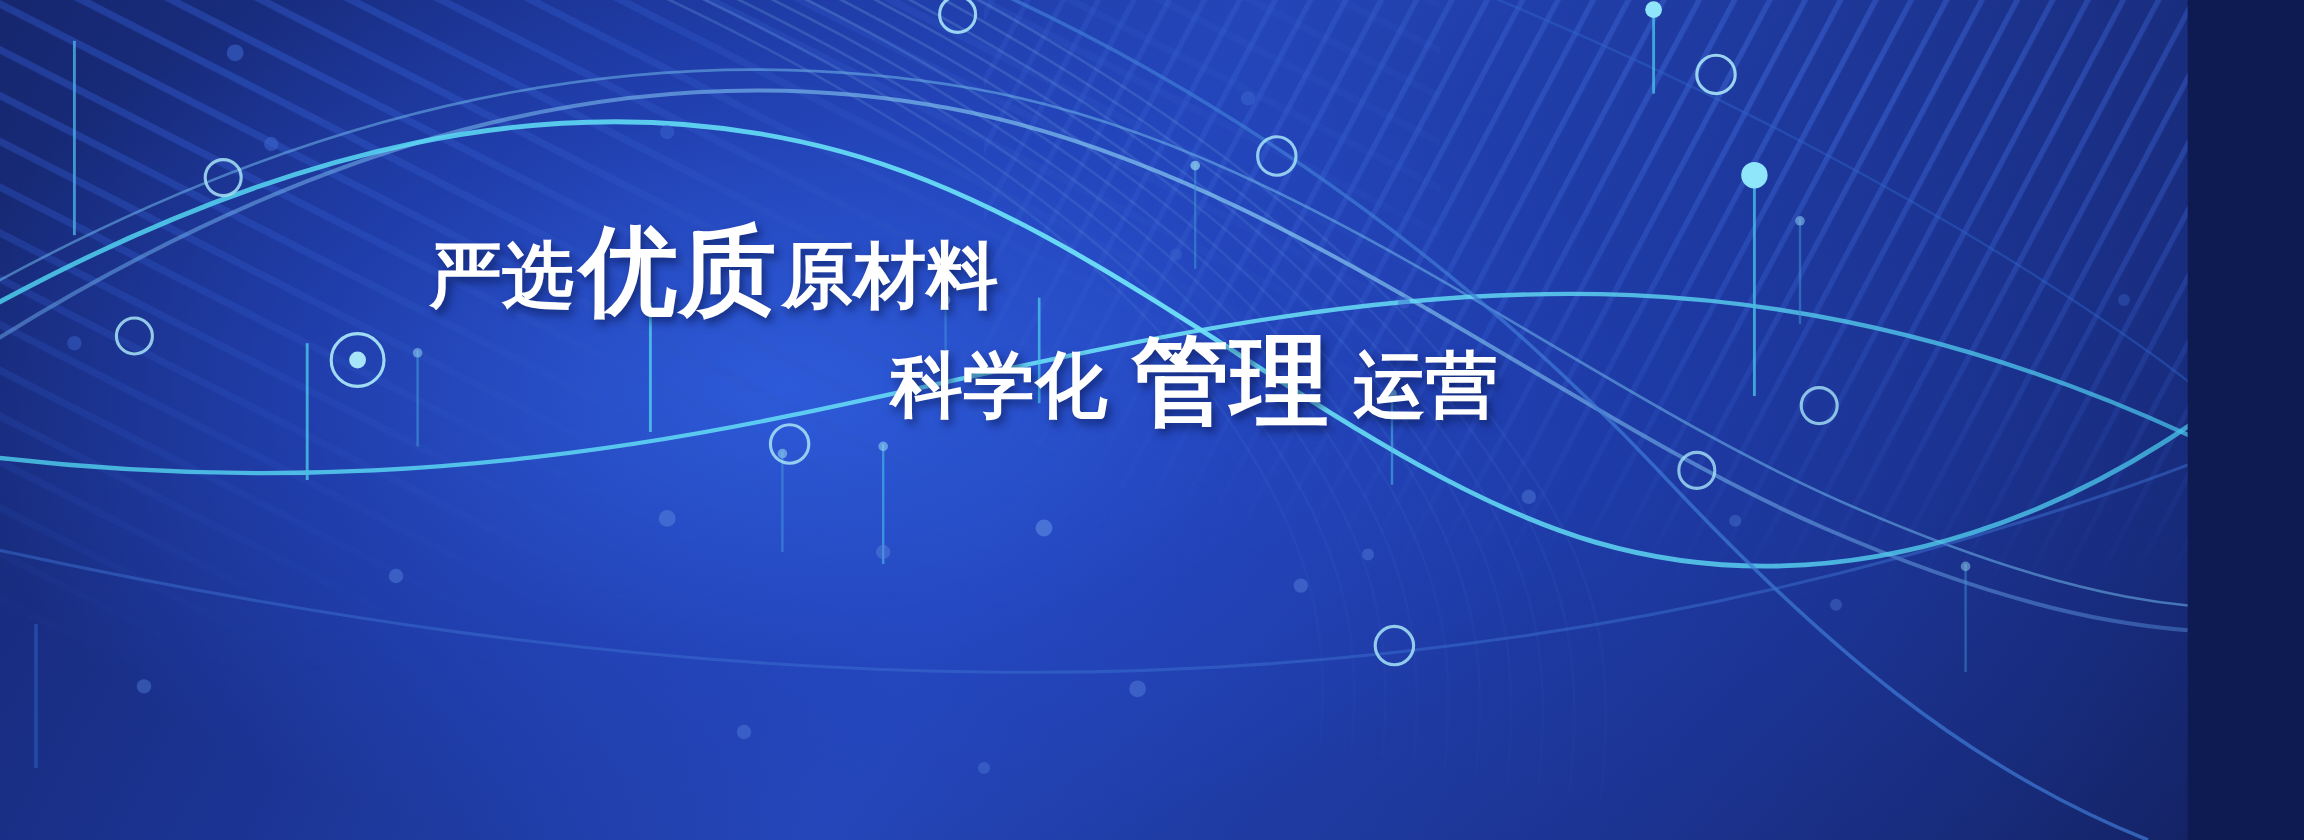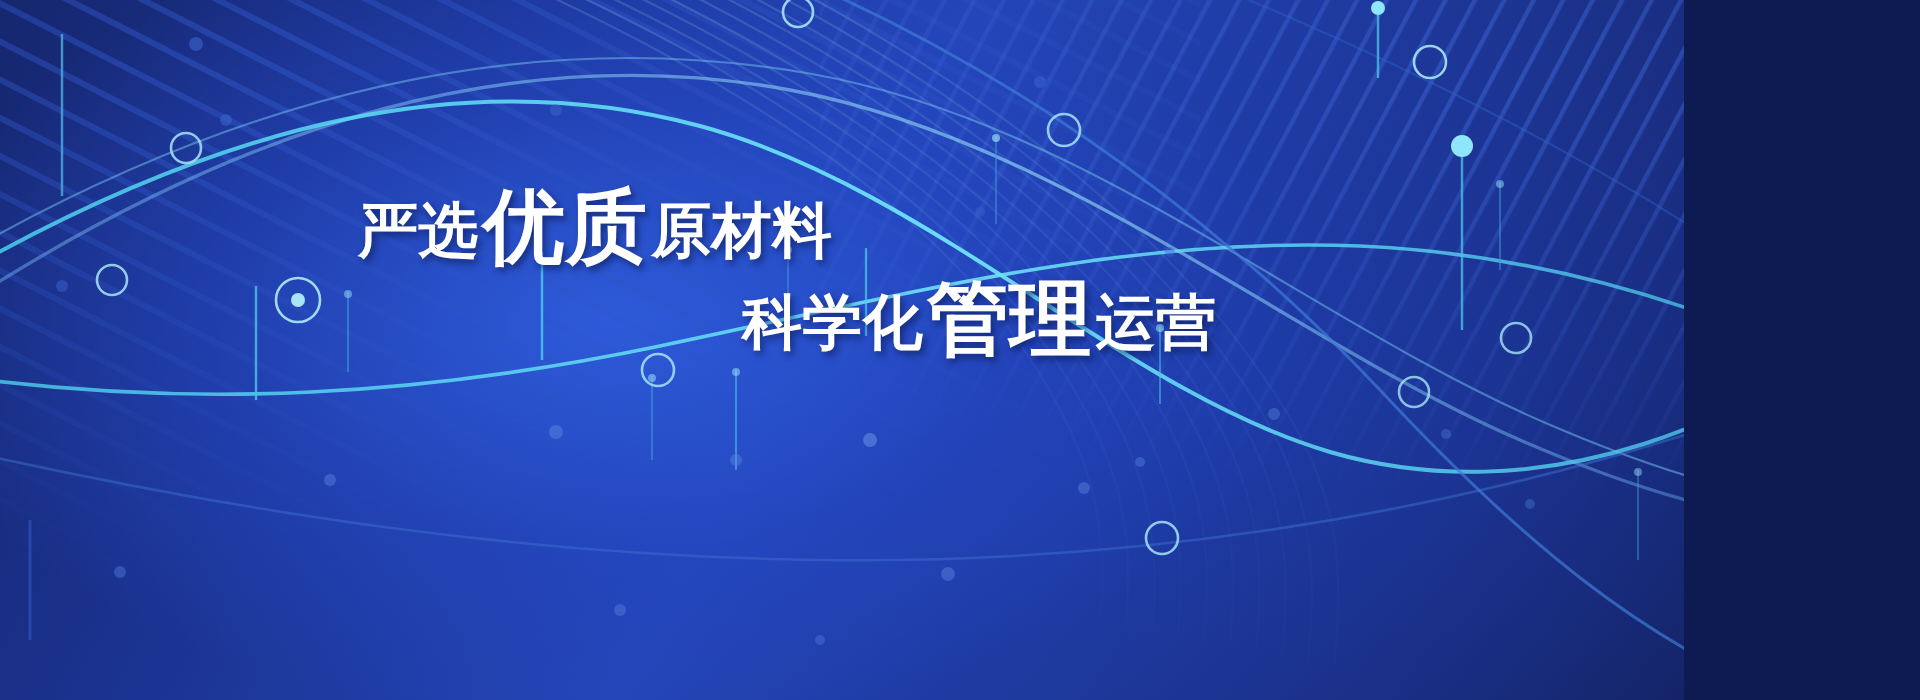--- a/index.html
+++ b/index.html
@@ -1,20 +1,20 @@
 <!DOCTYPE html>
 <html><head>
 <meta charset="utf-8">
 <style>
   html,body{margin:0;padding:0;background:#0d1b52;}
   #banner{
     position:relative;
-    width:1684px;height:700px;
+    width:1823px;height:700px;
     overflow:hidden;
-    font-family:Liberation Sans, sans-serif;
+    font-family:Liberation Serif, serif;
     background:
       radial-gradient(ellipse 900px 520px at 36% 46%, rgba(46,92,220,0.95) 0%, rgba(37,72,196,0.55) 45%, rgba(26,47,150,0.0) 78%),
       radial-gradient(ellipse 1100px 700px at 70% 55%, rgba(30,62,180,0.60) 0%, rgba(22,44,140,0.0) 70%),
       linear-gradient(118deg,#16276f 0%,#1b3391 24%,#2446b8 48%,#1d3592 72%,#142263 100%);
   }
   #banner .layer{position:absolute;inset:0;}
   #banner svg{position:absolute;inset:0;display:block;}
 
   
   .headline{
@@ -31,21 +31,21 @@
     text-shadow:3px 4px 7px rgba(6,16,62,0.55);
   }
   .line1{ left:358px; top:186px; }
   .line2{ left:742px; top:278px; }
   .seg-sm{ font-size:60px; line-height:1; vertical-align:baseline; }
   .seg-lg{ font-size:82px; line-height:1; vertical-align:baseline; }
   .seg-sm, .seg-lg{ display:inline-block; }
   .line1 .seg-sm{ position:relative; top:-4px; }
   .line1 .seg-lg{ margin:0 4px; }
   .line2 .seg-sm{ position:relative; top:-4px; }
-  .line2 .seg-lg{ margin:0 4px; }
+  .line2 .seg-lg{ margin:0 20px; }
 </style>
 </head>
 <body>
 
 <div id="banner">
 
   <svg class="layer" width="1920" height="700" viewBox="0 0 1920 700" preserveAspectRatio="none">
     <defs>
       <linearGradient id="gridFade" x1="0" y1="0" x2="1" y2="0">
         <stop offset="0%" stop-color="#5f82d8" stop-opacity="0.30"></stop>

